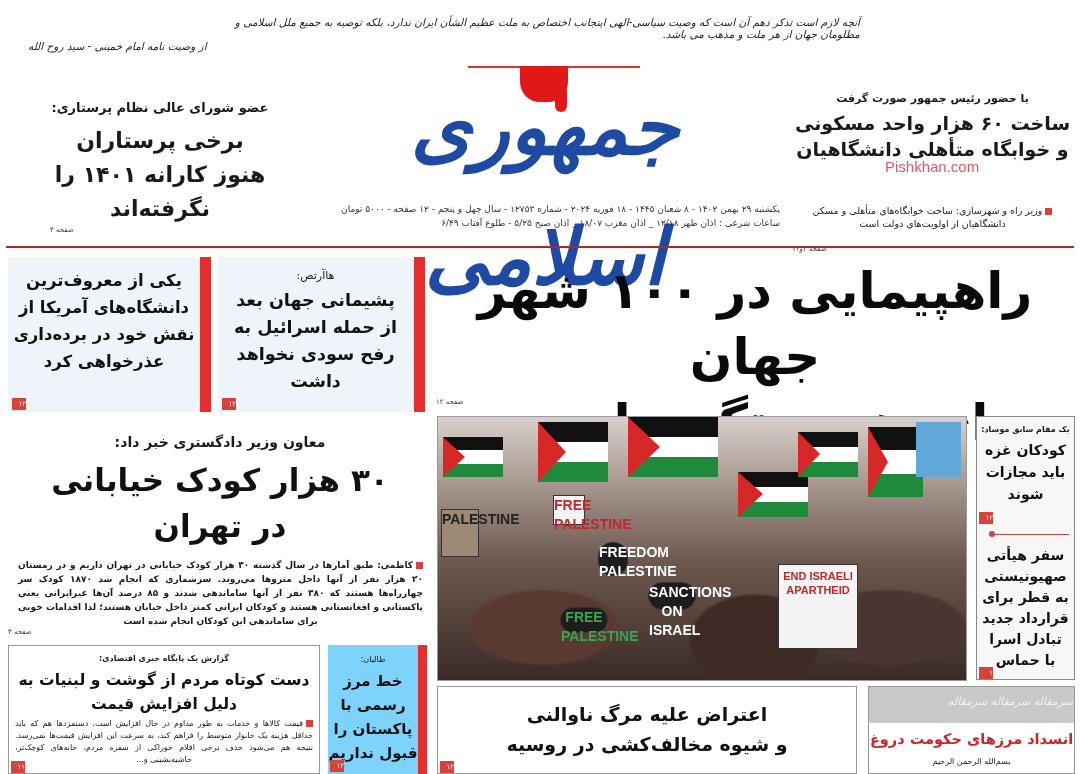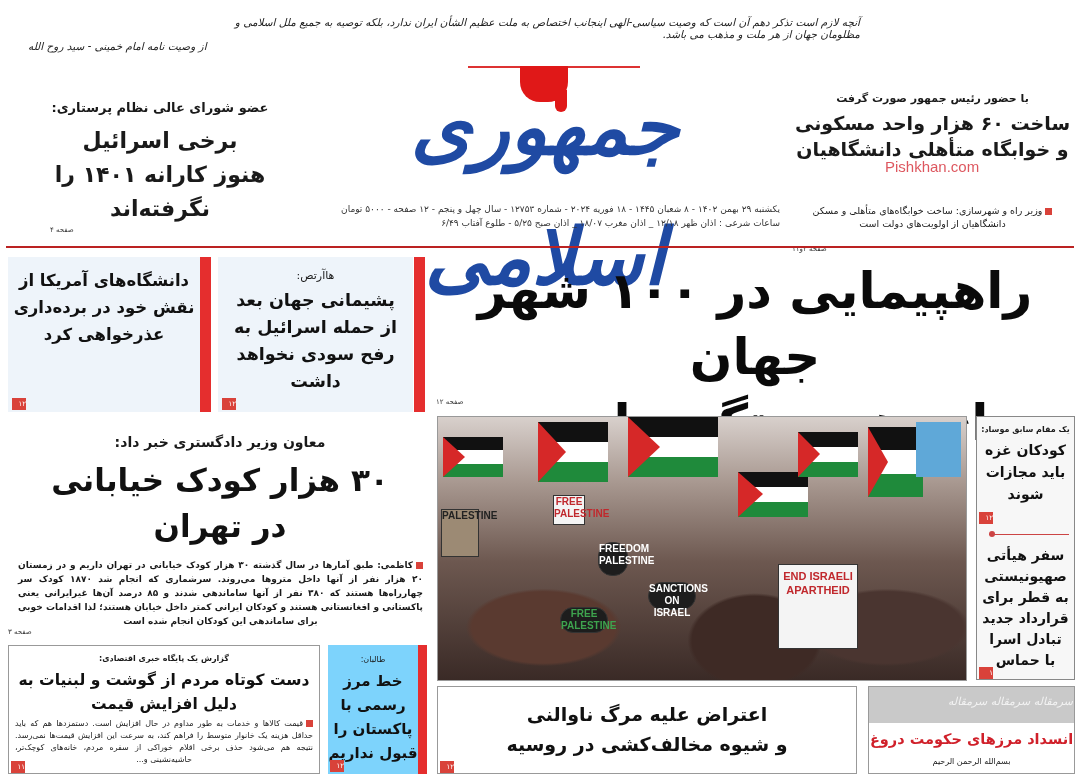--- a/index.html
+++ b/index.html
@@ -48,21 +48,21 @@
   .main-head { top: 258px; left: 440px; width: 630px; font-size: 50px; font-weight: 900; text-align: center; line-height: 66px; color: #0a0a0a; letter-spacing: -1px; }
 
   
   .photo { top: 416px; left: 437px; width: 530px; height: 265px; overflow: hidden; border: 1px solid #999;
     background:
       radial-gradient(ellipse at 20% 80%, #5a3a30 0 12%, transparent 13%),
       radial-gradient(ellipse at 60% 85%, #3e2a25 0 14%, transparent 15%),
       radial-gradient(ellipse at 85% 80%, #4a3530 0 12%, transparent 13%),
       linear-gradient(180deg, #d8d0cc 0%, #a89890 25%, #6d5850 55%, #3a2a26 100%); }
   .flag { position: absolute; }
-  .sign { position: absolute; background: #f4f4f4; border: 1px solid #333; font-family: "Liberation Sans", sans-serif; font-weight: bold; font-size: 10px; color: #c0282d; text-align: center; direction: ltr; line-height: 12px; }
+  .sign { position: absolute; background: #f4f4f4; border: 1px solid #333; font-family: "Liberation Sans", sans-serif; font-weight: bold; font-size: 14px; color: #c0282d; text-align: center; direction: ltr; line-height: 19px; }
   .sign.dark { background: #1d1d1d; color: #fff; border-radius: 14px; }
 
   
   .rbox { border: 1px solid #888; background: #f7f7f7; }
 
   .body-text { font-size: 9.5px; line-height: 14px; text-align: justify; text-align-last: center; }
 
   .sq { display: inline-block; width: 7px; height: 7px; background: #d9423a; margin-left: 3px; vertical-align: middle; }
 
   .grey-banner { background: #c9c9c9; }
@@ -87,30 +87,31 @@
   <div>و خوابگاه متأهلی دانشگاهیان</div>
 </div>
 <div class="abs hr-lead">
   <span class="sq"></span><span>وزیر راه و شهرسازی: ساخت خوابگاه‌های متأهلی و مسکن دانشگاهیان از اولویت‌های دولت است</span>
 </div>
 <div class="abs pageref" style="top:228px; left:792px;margin-top:17px;">صفحه ۲و۱۱</div>
 <div class="abs watermark">Pishkhan.com</div>
 
 <div class="abs hl-kicker">عضو شورای عالی نظام پرستاری:</div>
 <div class="abs hl-head">
-  <div>برخی اسرائیل</div>
+  <div>برخی پرستاران</div>
   <div>هنوز کارانه ۱۴۰۱ را</div>
   <div>نگرفته‌اند</div>
 </div>
 <div class="abs pageref" style="top:226px; left:50px;">صفحه ۴</div>
 
 <div class="abs rule"></div>
 
 <div class="abs bluebox" style="top:257px; left:8px; width:192px; height:155px;">
   <div class="box-title" style="position:absolute; top:10px; left:4px; width:184px; font-size:16.5px; line-height:27px;">
+    <div>یکی از معروف‌ترین</div>
     <div>دانشگاه‌های آمریکا از</div>
     <div>نقش خود در برده‌داری</div>
     <div>عذرخواهی کرد</div>
   </div>
   <div class="abs pnum" style="bottom:2px; left:4px;">۱۲</div>
 </div>
 <div class="abs redbar" style="top:257px; left:200px; width:11px; height:155px;"></div>
 
 <div class="abs bluebox" style="top:257px; left:218px; width:195px; height:155px;">
   <div class="abs center" style="top:12px; left:0; width:195px; font-size:11px;">هاآرتص:</div>

